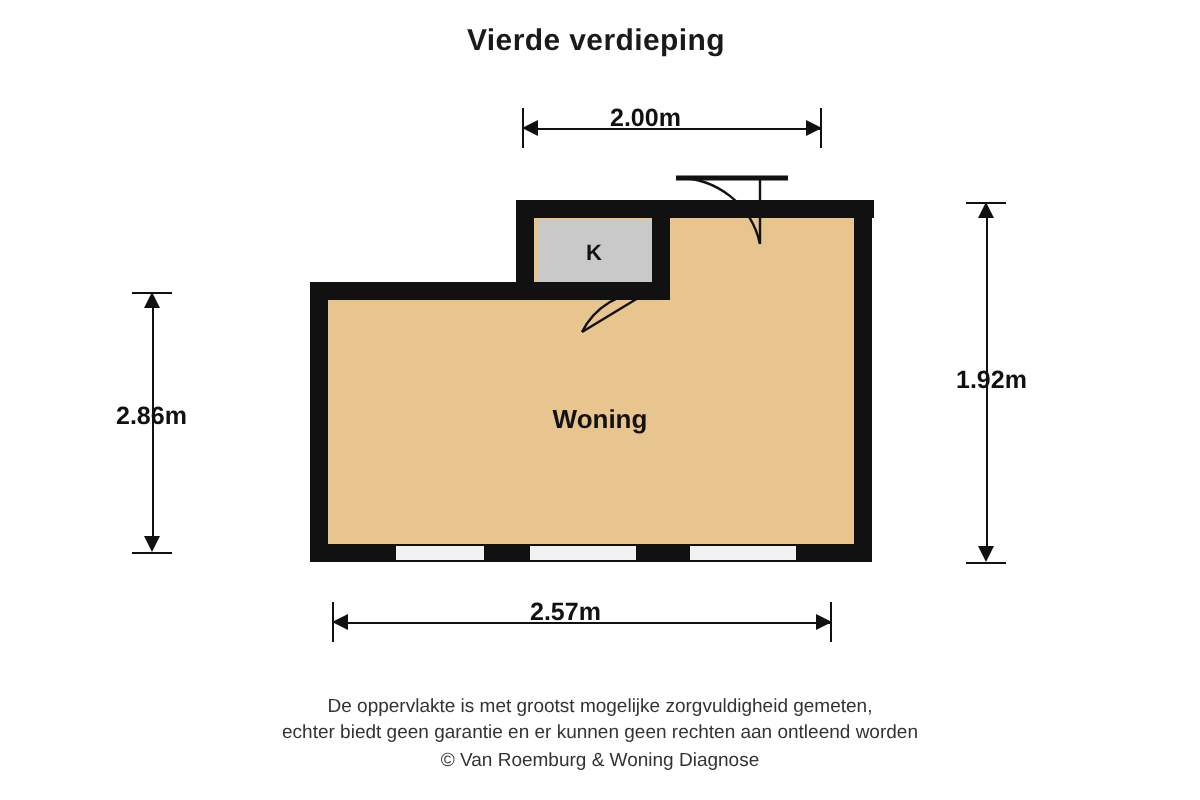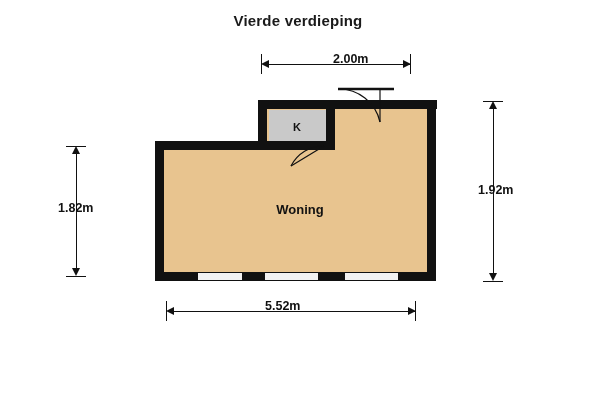--- a/index.html
+++ b/index.html
@@ -187,44 +187,49 @@
     <div class="room-label" style="left:235px; top:202px; width:130px;">Woning</div>
     <div class="kitchen-label" style="left:268px; top:121px; width:58px;">K</div>
   </div>
 
   <div>
     <div class="dim-line-h" style="left:265px; top:64px; width:146px;"></div>
     <div class="arrow arrow-left" style="left:261px; top:60px;"></div>
     <div class="arrow arrow-right" style="left:403px; top:60px;"></div>
     <div class="tick-v" style="left:261px; top:54px; height:20px;"></div>
     <div class="tick-v" style="left:410px; top:54px; height:20px;"></div>
-    <div class="dim-text" style="left:305px; top:52px;margin-left:28px;">2.00m</div>
+    <div class="dim-text" style="left:305px; top:52px;">2.00m</div>
   </div>
 
   <div>
     <div class="dim-line-v" style="left:493px; top:105px; width:1px; height:172px;"></div>
     <div class="arrow arrow-up" style="left:489px; top:101px;"></div>
     <div class="arrow arrow-down" style="left:489px; top:273px;"></div>
     <div class="tick-h" style="left:483px; top:101px; width:20px;"></div>
     <div class="tick-h" style="left:483px; top:281px; width:20px;"></div>
     <div class="dim-text" style="left:478px; top:183px;">1.92m</div>
   </div>
 
   <div>
     <div class="dim-line-v" style="left:76px; top:150px; width:1px; height:122px;"></div>
     <div class="arrow arrow-up" style="left:72px; top:146px;"></div>
     <div class="arrow arrow-down" style="left:72px; top:268px;"></div>
     <div class="tick-h" style="left:66px; top:146px; width:20px;"></div>
     <div class="tick-h" style="left:66px; top:276px; width:20px;"></div>
-    <div class="dim-text" style="left:58px; top:201px;">1.82m</div>
+    <div class="dim-text" style="left:58px; top:201px;">2.86m</div>
   </div>
 
   <div>
     <div class="dim-line-h" style="left:170px; top:311px; width:246px;"></div>
     <div class="arrow arrow-left" style="left:166px; top:307px;"></div>
     <div class="arrow arrow-right" style="left:408px; top:307px;"></div>
     <div class="tick-v" style="left:166px; top:301px; height:20px;"></div>
     <div class="tick-v" style="left:415px; top:301px; height:20px;"></div>
-    <div class="dim-text" style="left:265px; top:299px;">5.52m</div>
-  </div>
-
+    <div class="dim-text" style="left:265px; top:299px;">2.57m</div>
+  </div>
+
+  <div id="footer">
+    <div>De oppervlakte is met grootst mogelijke zorgvuldigheid gemeten,</div>
+    <div>echter biedt geen garantie en er kunnen geen rechten aan ontleend worden</div>
+    <div>© Van Roemburg &amp; Woning Diagnose</div>
+  </div>
 
 </div>
 
 </body></html>

